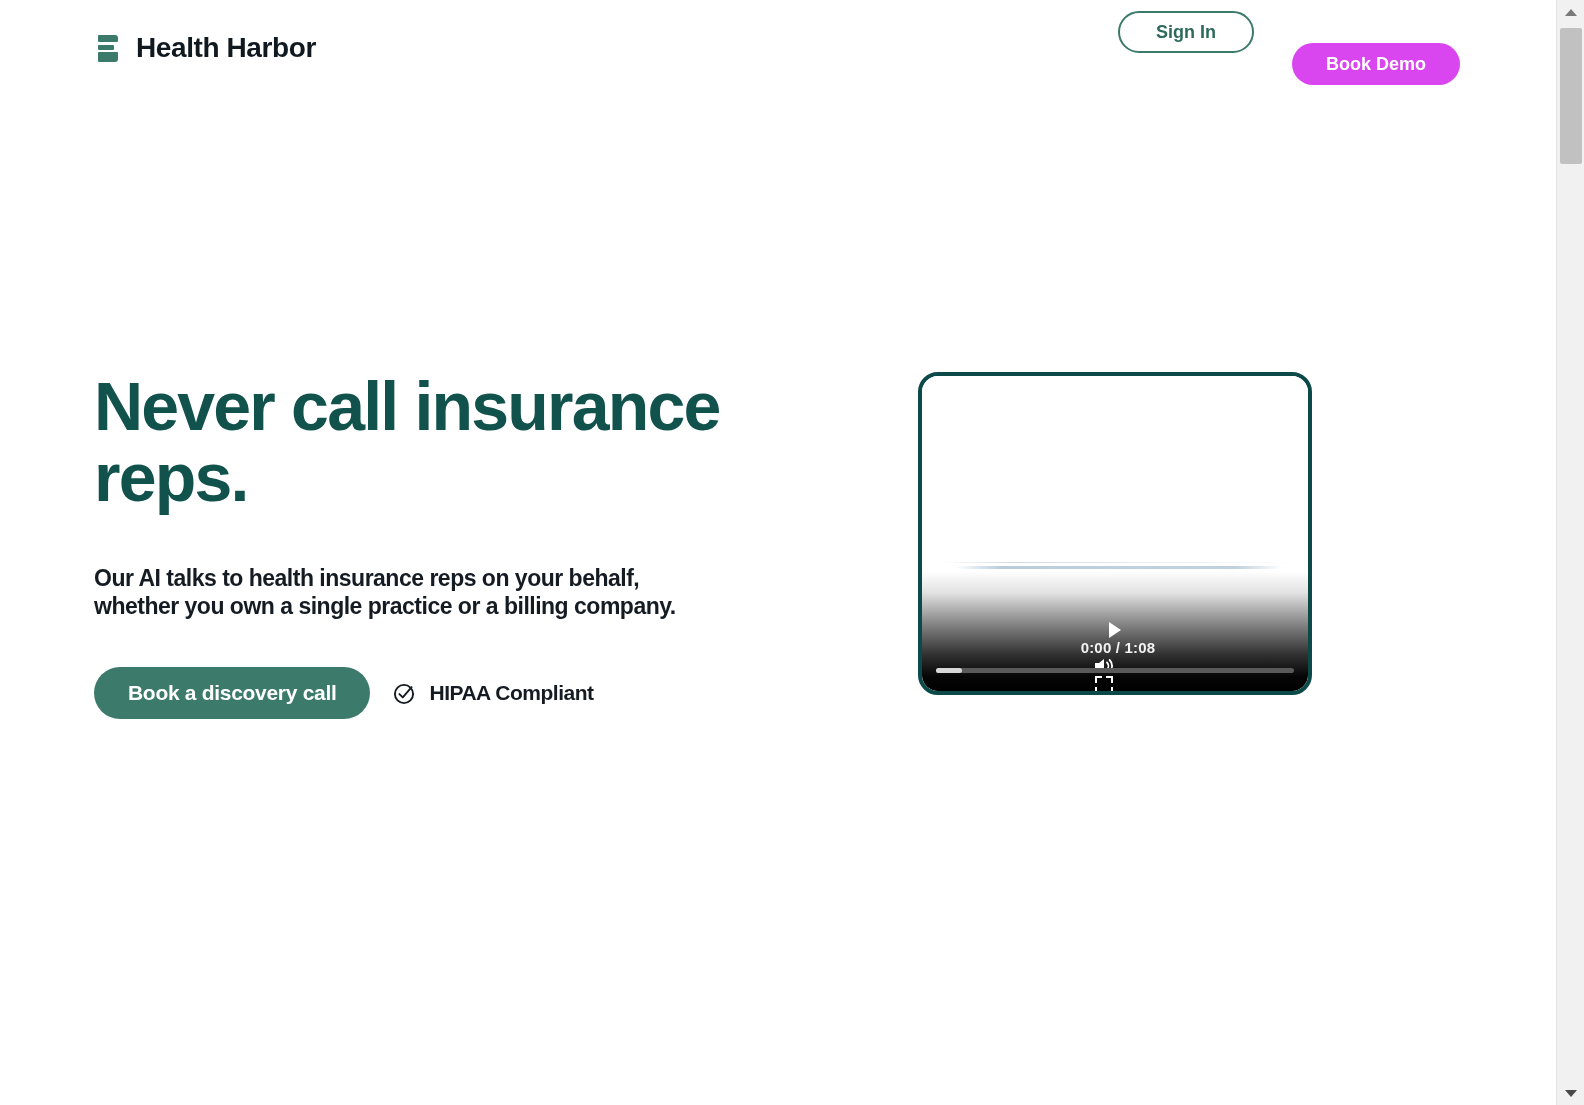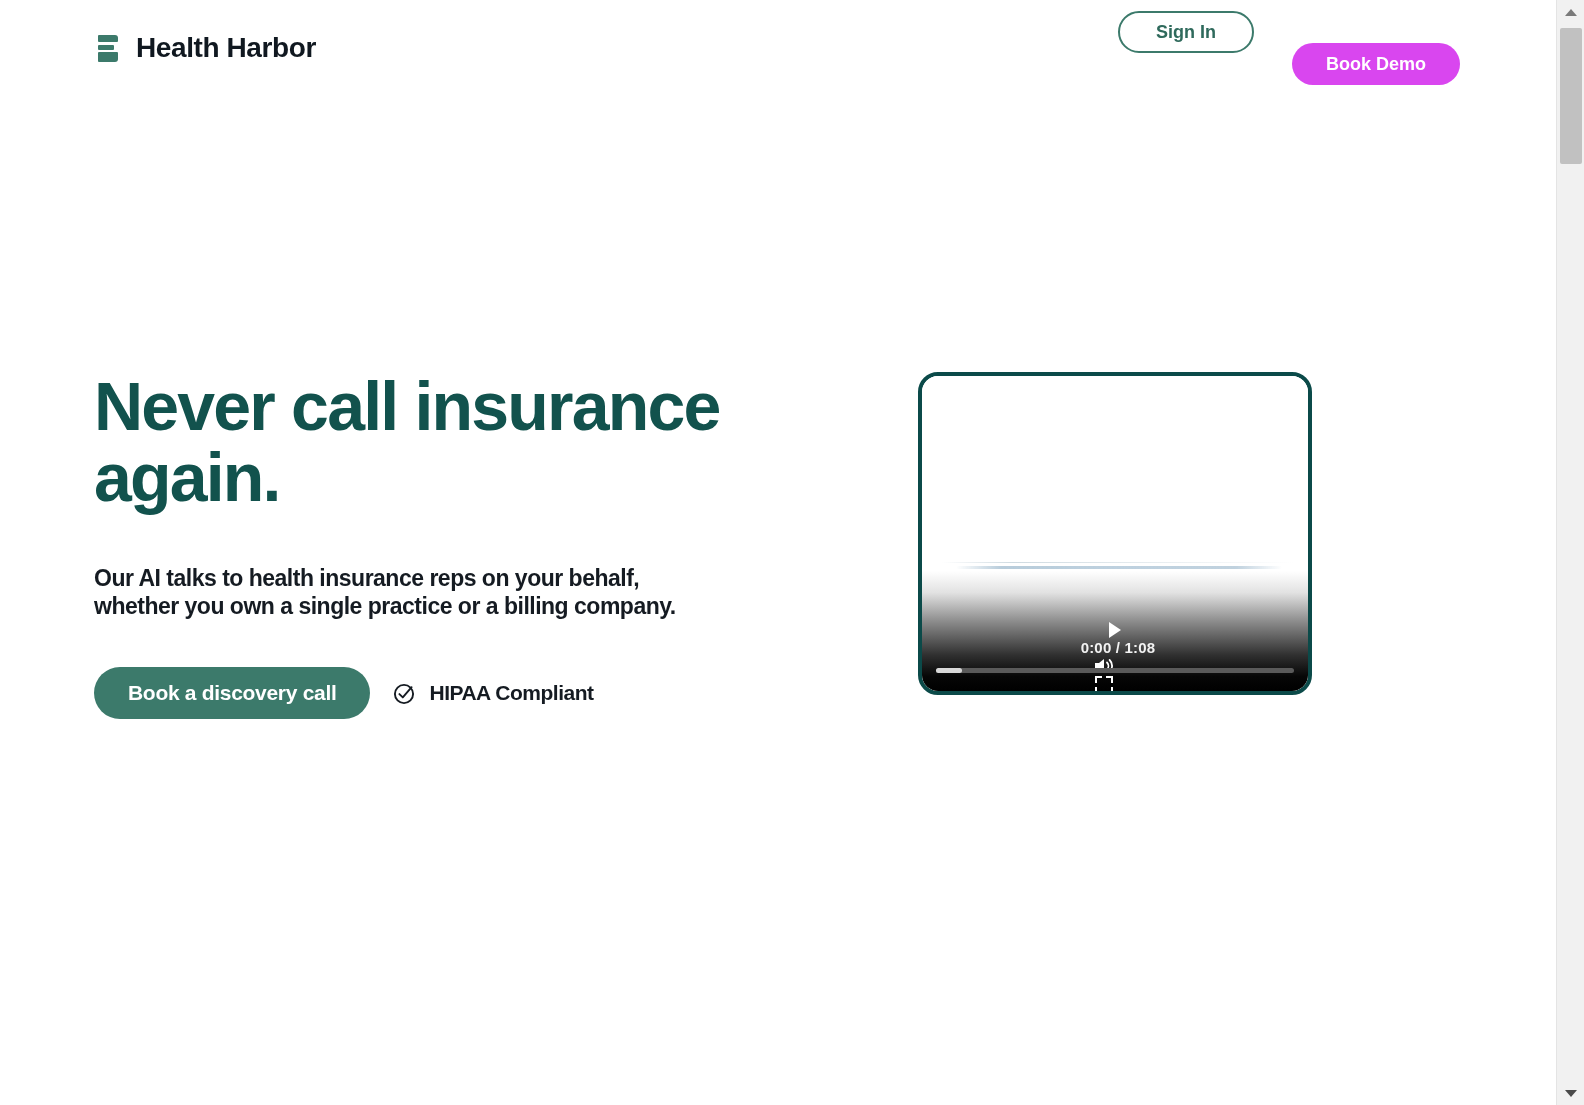--- a/index.html
+++ b/index.html
@@ -312,21 +312,21 @@
         <button class="btn btn-demo">Book Demo</button>
       </div>
 
     </header>
 
     <section class="hero">
 
       <div class="hero-copy">
         <h1 class="hero-title">
           <span>Never call insurance</span><br>
-          <span>again.</span>
+          <span>reps.</span>
         </h1>
 
         <p class="hero-sub">
           <span>Our AI talks to health insurance reps on your behalf,</span><br>
           <span>whether you own a single practice or a billing company.</span>
         </p>
 
         <div class="hero-cta-row">
           <button class="btn btn-discovery">Book a discovery call</button>
 

